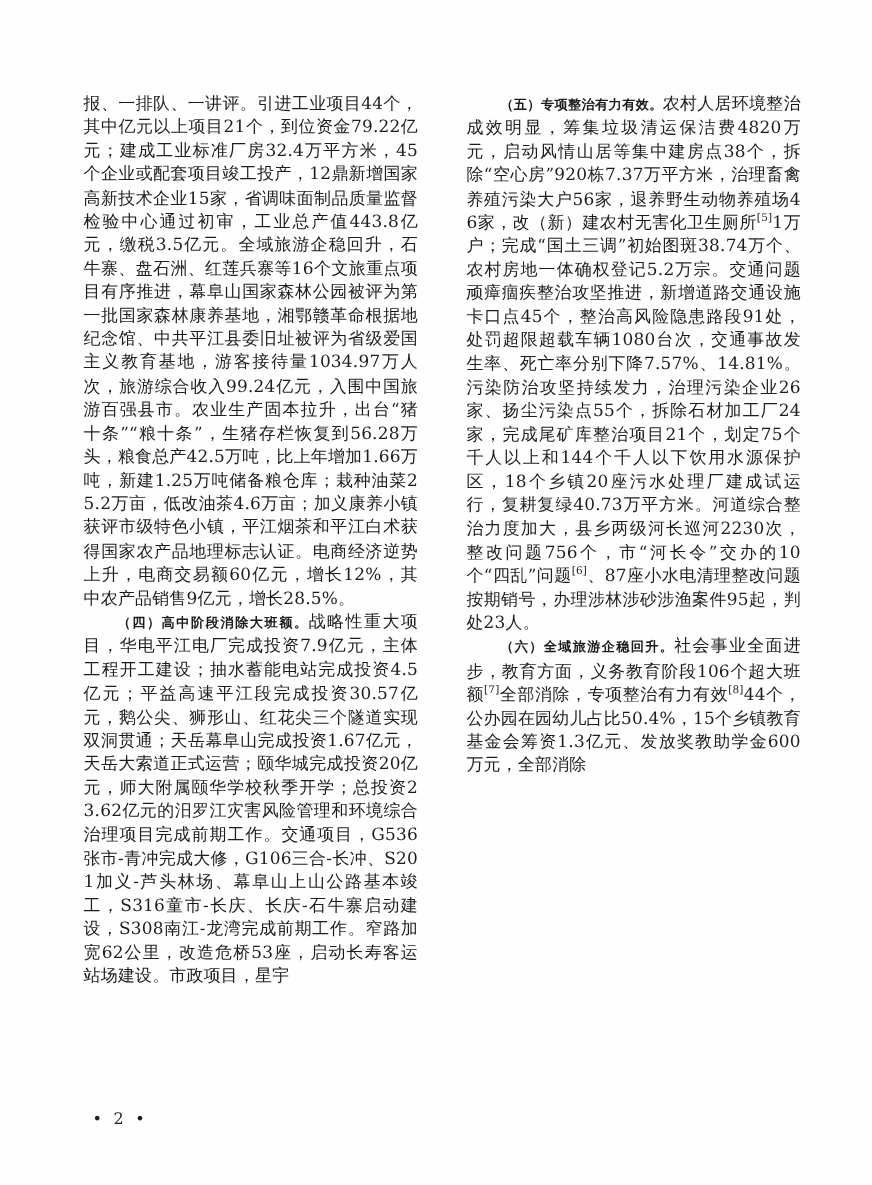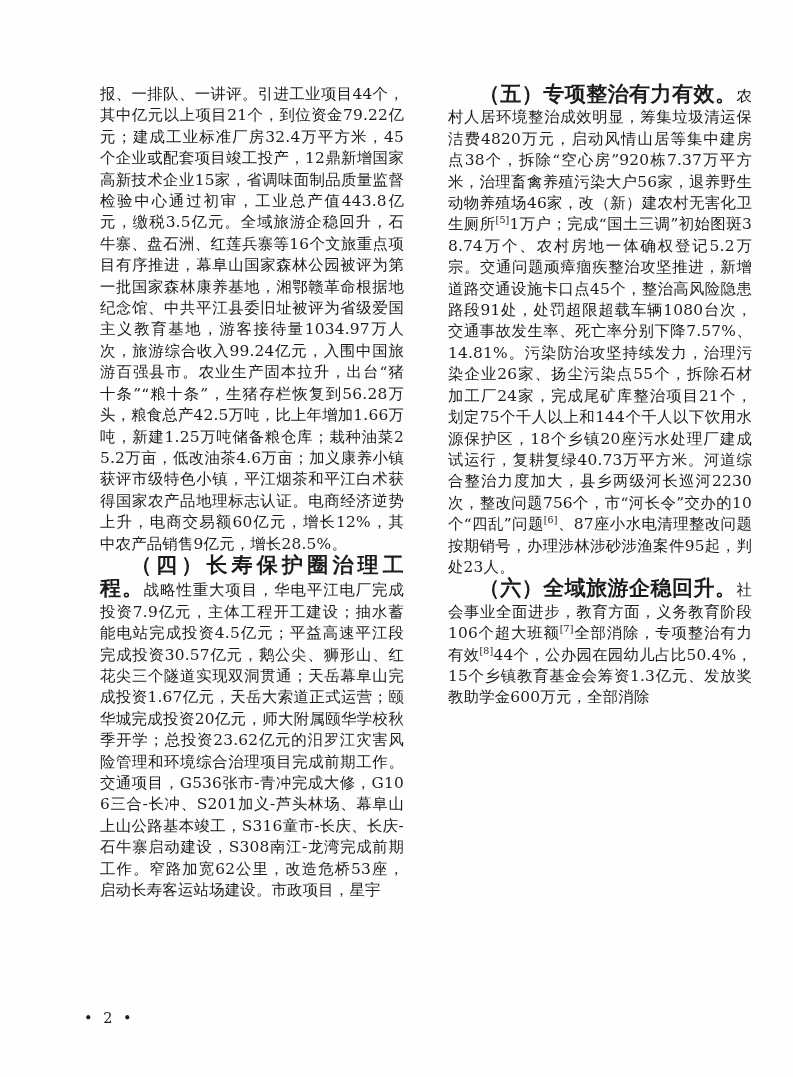--- a/index.html
+++ b/index.html
@@ -20,40 +20,39 @@
     inset: 0;
     background: #fefefe;
   }
   .text-columns {
     position: absolute;
     left: 76px;
     top: 84px;
     width: 652px;
     display: flex;
     gap: 44px;
-    margin-left: 24px;
   }
   .col {
     width: 312px;
   }
   .para {
     margin: 0;
     font-size: 15.4px;
     line-height: 21.4px;
     text-align: justify;
     letter-spacing: 0.2px;
     word-break: break-all;
   }
   .para.indent {
     text-indent: 2em;
   }
   .lead {
     font-weight: 700;
     font-family: "DejaVu Sans", "Liberation Sans", sans-serif;
-    font-size: 21px;
+    font-size: 12px;
   }
   sup.note-ref {
     font-size: 9.5px;
     line-height: 0;
     vertical-align: super;
   }
   .page-number {
     position: absolute;
     left: 84px;
     top: 1010px;
@@ -62,21 +61,21 @@
     color: #1c1c1c;
   }
 </style>
 </head>
 <body>
 
 <div class="page">
   <div class="text-columns">
     <div class="col">
         <p class="para"><span>报、一排队、一讲评。引进工业项目44个，其中亿元以上项目21个，到位资金79.22亿元；建成工业标准厂房32.4万平方米，45个企业或配套项目竣工投产，12鼎新增国家高新技术企业15家，省调味面制品质量监督检验中心通过初审，工业总产值443.8亿元，缴税3.5亿元。全域旅游企稳回升，石牛寨、盘石洲、红莲兵寨等16个文旅重点项目有序推进，幕阜山国家森林公园被评为第一批国家森林康养基地，湘鄂赣革命根据地纪念馆、中共平江县委旧址被评为省级爱国主义教育基地，游客接待量1034.97万人次，旅游综合收入99.24亿元，入围中国旅游百强县市。农业生产固本拉升，出台“猪十条”“粮十条”，生猪存栏恢复到56.28万头，粮食总产42.5万吨，比上年增加1.66万吨，新建1.25万吨储备粮仓库；栽种油菜25.2万亩，低改油茶4.6万亩；加义康养小镇获评市级特色小镇，平江烟茶和平江白术获得国家农产品地理标志认证。电商经济逆势上升，电商交易额60亿元，增长12%，其中农产品销售9亿元，增长28.5%。</span></p>
-        <p class="para indent"><span class="lead">（四）长寿保护圈治理工程。</span><span>战略性重大项目，华电平江电厂完成投资7.9亿元，主体工程开工建设；抽水蓄能电站完成投资4.5亿元；平益高速平江段完成投资30.57亿元，鹅公尖、狮形山、红花尖三个隧道实现双洞贯通；天岳幕阜山完成投资1.67亿元，天岳大索道正式运营；颐华城完成投资20亿元，师大附属颐华学校秋季开学；总投资23.62亿元的汨罗江灾害风险管理和环境综合治理项目完成前期工作。交通项目，G536张市-青冲完成大修，G106三合-长冲、S201加义-芦头林场、幕阜山上山公路基本竣工，S316童市-长庆、长庆-石牛寨启动建设，S308南江-龙湾完成前期工作。窄路加宽62公里，改造危桥53座，启动长寿客运站场建设。市政项目，星宇</span></p>
+        <p class="para indent"><span class="lead">（四）高中阶段消除大班额。</span><span>战略性重大项目，华电平江电厂完成投资7.9亿元，主体工程开工建设；抽水蓄能电站完成投资4.5亿元；平益高速平江段完成投资30.57亿元，鹅公尖、狮形山、红花尖三个隧道实现双洞贯通；天岳幕阜山完成投资1.67亿元，天岳大索道正式运营；颐华城完成投资20亿元，师大附属颐华学校秋季开学；总投资23.62亿元的汨罗江灾害风险管理和环境综合治理项目完成前期工作。交通项目，G536张市-青冲完成大修，G106三合-长冲、S201加义-芦头林场、幕阜山上山公路基本竣工，S316童市-长庆、长庆-石牛寨启动建设，S308南江-龙湾完成前期工作。窄路加宽62公里，改造危桥53座，启动长寿客运站场建设。市政项目，星宇</span></p>
       </div>
     <div class="col">
         <p class="para indent"><span class="lead">（五）专项整治有力有效。</span><span>农村人居环境整治成效明显，筹集垃圾清运保洁费4820万元，启动风情山居等集中建房点38个，拆除“空心房”920栋7.37万平方米，治理畜禽养殖污染大户56家，退养野生动物养殖场46家，改（新）建农村无害化卫生厕所</span><sup class="note-ref">[5]</sup><span>1万户；完成“国土三调”初始图斑38.74万个、农村房地一体确权登记5.2万宗。交通问题顽瘴痼疾整治攻坚推进，新增道路交通设施卡口点45个，整治高风险隐患路段91处，处罚超限超载车辆1080台次，交通事故发生率、死亡率分别下降7.57%、14.81%。污染防治攻坚持续发力，治理污染企业26家、扬尘污染点55个，拆除石材加工厂24家，完成尾矿库整治项目21个，划定75个千人以上和144个千人以下饮用水源保护区，18个乡镇20座污水处理厂建成试运行，复耕复绿40.73万平方米。河道综合整治力度加大，县乡两级河长巡河2230次，整改问题756个，市“河长令”交办的10个“四乱”问题</span><sup class="note-ref">[6]</sup><span>、87座小水电清理整改问题按期销号，办理涉林涉砂涉渔案件95起，判处23人。</span></p>
         <p class="para indent"><span class="lead">（六）全域旅游企稳回升。</span><span>社会事业全面进步，教育方面，义务教育阶段106个超大班额</span><sup class="note-ref">[7]</sup><span>全部消除，专项整治有力有效</span><sup class="note-ref">[8]</sup><span>44个，公办园在园幼儿占比50.4%，15个乡镇教育基金会筹资1.3亿元、发放奖教助学金600万元，全部消除</span></p>
       </div>
   </div>
   <div class="page-number">• 2 •</div>
 </div>
 
 </body></html>

